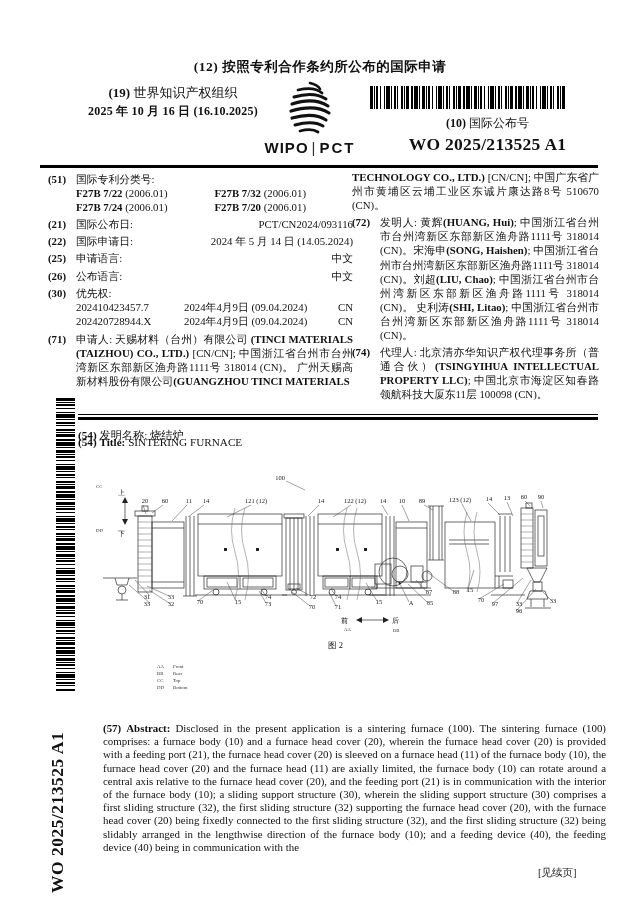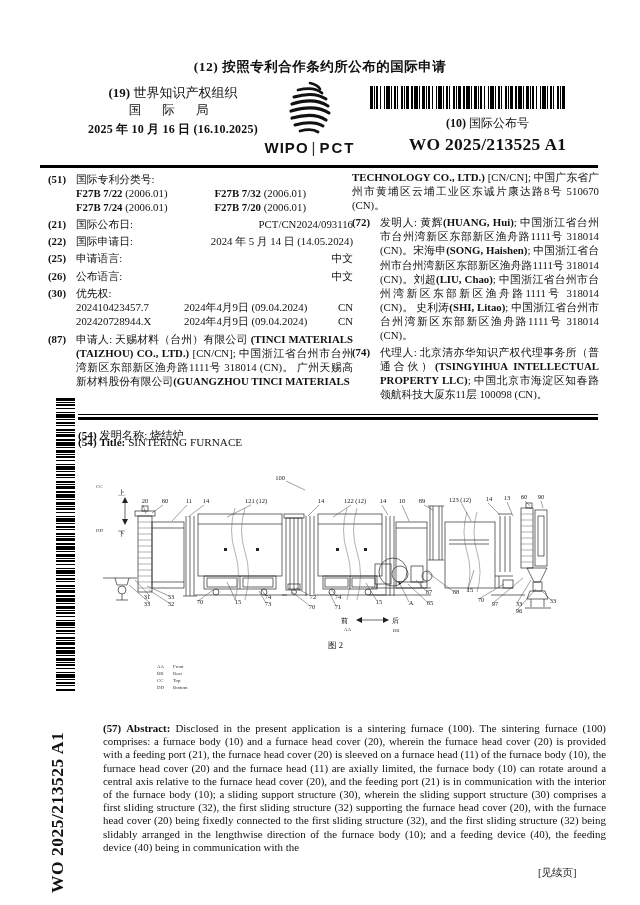--- a/index.html
+++ b/index.html
@@ -62,21 +62,20 @@
 </style>
 </head>
 <body>
 
 <div id="page">
 
   <div class="abs hdr12">(12) 按照专利合作条约所公布的国际申请</div>
 
   <div class="abs orgblk">
     <div><span class="b">(19)</span> <span>世界知识产权组织</span></div>
-    <div class="bureau">国 际 局</div>
     <div class="pdate">2025 年 10 月 16 日 (16.10.2025)</div>
   </div>
 
   <svg class="abs" style="top:80px;left:264px;" width="86" height="58" viewBox="0 0 86 58">
     <g stroke="#111" fill="none" stroke-linecap="round">
       <path d="M46,3 q8,2 10,6" stroke-width="2.6"></path>
       <path d="M34,10 q16,-4 24,3" stroke-width="2.8"></path>
       <path d="M30,17 q20,-6 32,2" stroke-width="3.0"></path>
       <path d="M28,24 q22,-7 36,2" stroke-width="3.2"></path>
       <path d="M27,31 q24,-7 38,2" stroke-width="3.2"></path>
@@ -261,21 +260,21 @@
             <span class="pc">CN</span>
           </div>
         <div class="pri">
             <span class="pn">202420728944.X</span>
             <span class="pd">2024年4月9日 (09.04.2024)</span>
             <span class="pc">CN</span>
           </div>
       </span>
     </div>
     <div class="row" style="margin-top:4px;">
-      <span class="num">(87)</span>
+      <span class="num">(71)</span>
       <span class="rowbody"><span>申请人: 天赐材料（台州）有限公司 </span><span class="b">(TINCI MATERIALS (TAIZHOU) CO., LTD.)</span><span> [CN/CN]; 中国浙江省台州市台州湾新区东部新区渔舟路1111号 318014 (CN)。 广州天赐高新材料股份有限公司</span><span class="b">(GUANGZHOU TINCI MATERIALS</span></span>
     </div>
   </div>
 
   <div class="abs col rcol">
     <div class="row">
       <span class="rowbody"><span class="b">TECHNOLOGY CO., LTD.)</span><span> [CN/CN]; 中国广东省广州市黄埔区云埔工业区东诚片康达路8号 510670 (CN)。</span></span>
     </div>
     <div class="row" style="margin-top:2px;">
       <span class="num">(72)</span>

